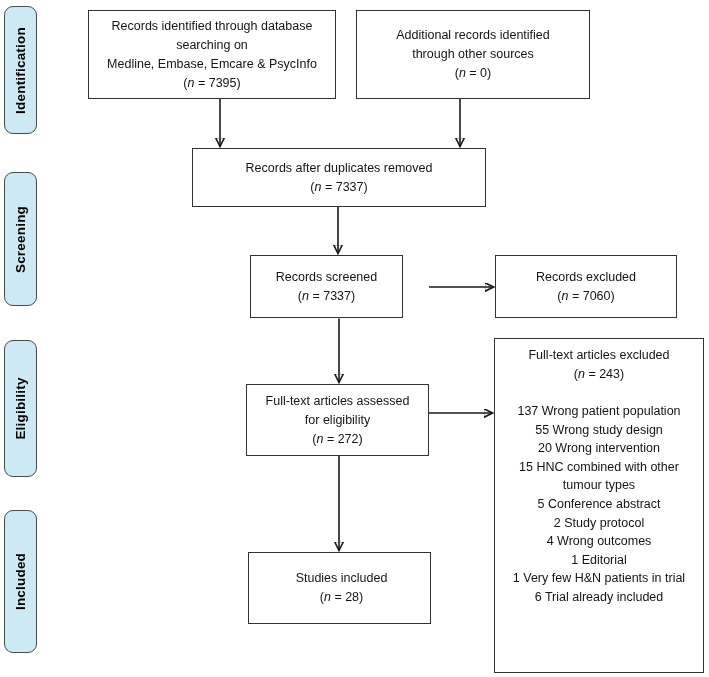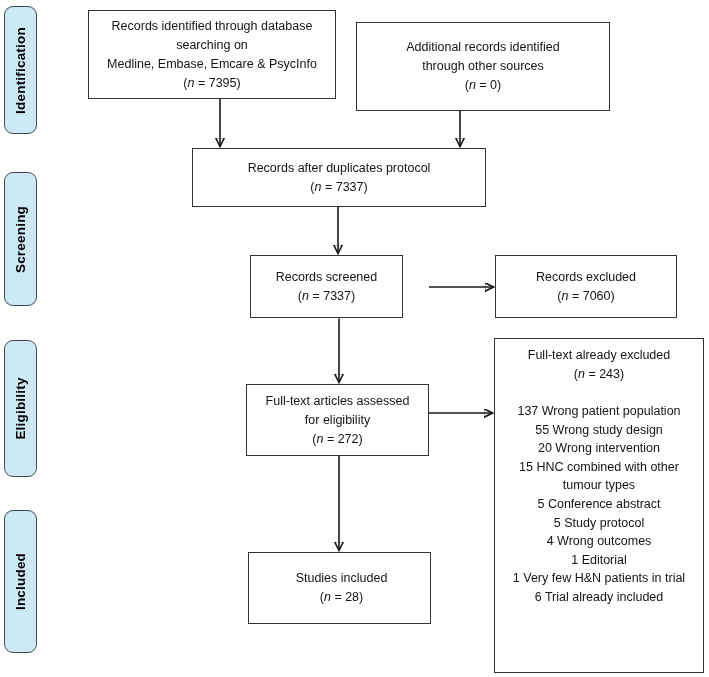--- a/index.html
+++ b/index.html
@@ -50,21 +50,21 @@
     justify-content: center;
     text-align: center;
     font-size: 12.5px;
     line-height: 19px;
     color: #141414;
     padding: 2px 4px;
   }
   .fbox .line { width: 100%; }
 
   .box-identified-db   { left: 88px;  top: 10px;  width: 248px; height: 89px; }
-  .box-identified-other{ left: 356px; top: 22px;  width: 254px; height: 89px; }
+  .box-identified-other{ left: 356px; top: 10px;  width: 234px; height: 89px; }
   .box-duplicates      { left: 192px; top: 148px; width: 294px; height: 59px; }
   .box-screened        { left: 250px; top: 255px; width: 153px; height: 63px; }
   .box-rec-excluded    { left: 495px; top: 255px; width: 182px; height: 63px; }
   .box-ft-assessed     { left: 246px; top: 384px; width: 183px; height: 72px; }
   .box-ft-excluded     { left: 494px; top: 338px; width: 210px; height: 335px;
                          justify-content: flex-start; padding-top: 7px; }
   .box-included        { left: 248px; top: 552px; width: 183px; height: 72px; padding-left: 8px; }
 
   .reasons { margin-top: 18px; width: 100%; }
   .reasons .line { line-height: 18.6px; }
@@ -121,50 +121,50 @@
     <div class="line count">(<i>n</i> = 7395)</div>
   </div>
 
   <div class="fbox box-identified-other">
     <div class="line">Additional records identified</div>
     <div class="line">through other sources</div>
     <div class="line count">(<i>n</i> = 0)</div>
   </div>
 
   <div class="fbox box-duplicates">
-    <div class="line">Records after duplicates protocol</div>
+    <div class="line">Records after duplicates removed</div>
     <div class="line count">(<i>n</i> = 7337)</div>
   </div>
 
   <div class="fbox box-screened">
     <div class="line">Records screened</div>
     <div class="line count">(<i>n</i> = 7337)</div>
   </div>
 
   <div class="fbox box-rec-excluded">
     <div class="line">Records excluded</div>
     <div class="line count">(<i>n</i> = 7060)</div>
   </div>
 
   <div class="fbox box-ft-assessed">
     <div class="line">Full-text articles assessed</div>
     <div class="line">for eligibility</div>
     <div class="line count">(<i>n</i> = 272)</div>
   </div>
 
   <div class="fbox box-ft-excluded">
-    <div class="line">Full-text already excluded</div>
+    <div class="line">Full-text articles excluded</div>
     <div class="line count">(<i>n</i> = 243)</div>
     <div class="reasons">
       <div class="line">137 Wrong patient population</div>
       <div class="line">55 Wrong study design</div>
       <div class="line">20 Wrong intervention</div>
       <div class="line">15 HNC combined with other tumour types</div>
       <div class="line">5 Conference abstract</div>
-      <div class="line">5 Study protocol</div>
+      <div class="line">2 Study protocol</div>
       <div class="line">4 Wrong outcomes</div>
       <div class="line">1 Editorial</div>
       <div class="line">1 Very few H&amp;N patients in trial</div>
       <div class="line">6 Trial already included</div>
     </div>
   </div>
 
   <div class="fbox box-included">
     <div class="line">Studies included</div>
     <div class="line count">(<i>n</i> = 28)</div>

